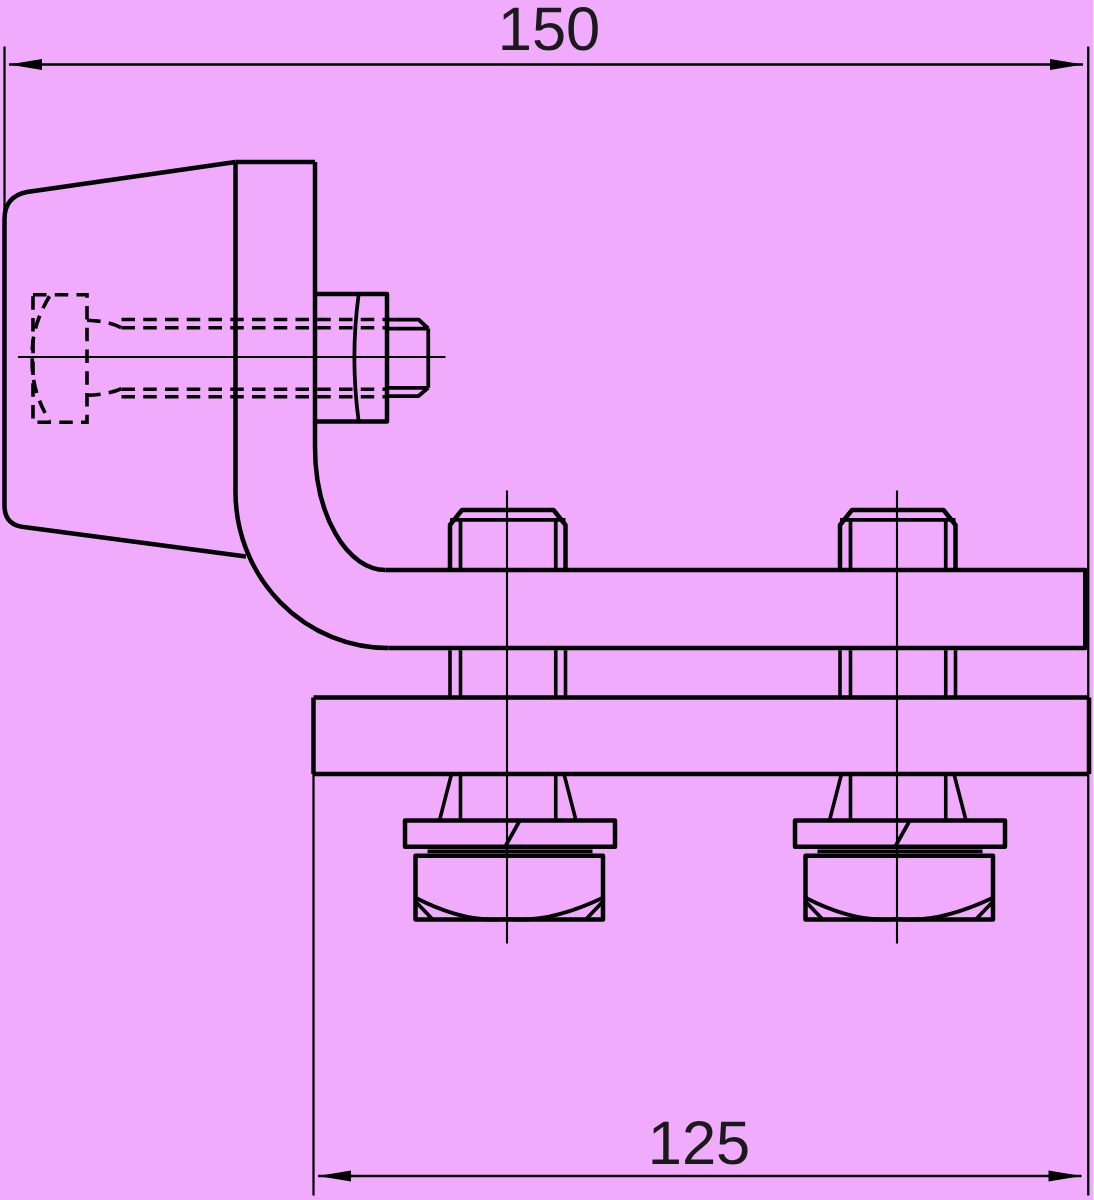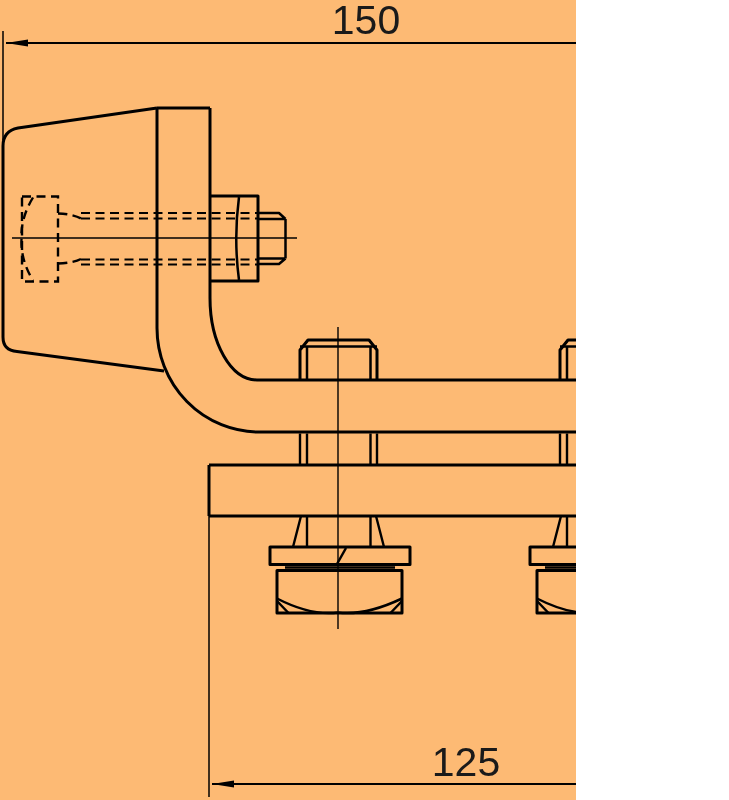--- a/index.html
+++ b/index.html
@@ -1,16 +1,16 @@
 <!DOCTYPE html>
 <html><head>
 <meta charset="utf-8">
 <style>
   html,body{margin:0;padding:0;background:#ffffff;}
-  .canvas{width:576px;height:800px;position:relative;background:#fdba74;overflow:hidden;}
+  .canvas{width:729px;height:800px;position:relative;background:#f0abfc;overflow:hidden;}
   svg{display:block;}
   .outline{stroke:#000;stroke-width:3;fill:none;stroke-linejoin:round;stroke-linecap:butt;}
   .med{stroke:#000;stroke-width:2.5;fill:none;stroke-linejoin:round;}
   .hid{stroke:#000;stroke-width:2.4;fill:none;stroke-dasharray:9 5.5;}
   .thin{stroke:#000;stroke-width:1.5;fill:none;}
   .cl{stroke:#000;stroke-width:1.4;fill:none;}
   .dimline{stroke:#000;stroke-width:1.8;fill:none;}
   .arrow{fill:#000;stroke:none;}
   .dim-label{font-family:"Liberation Sans",sans-serif;font-size:41px;fill:#1a1a1a;}
 </style>

